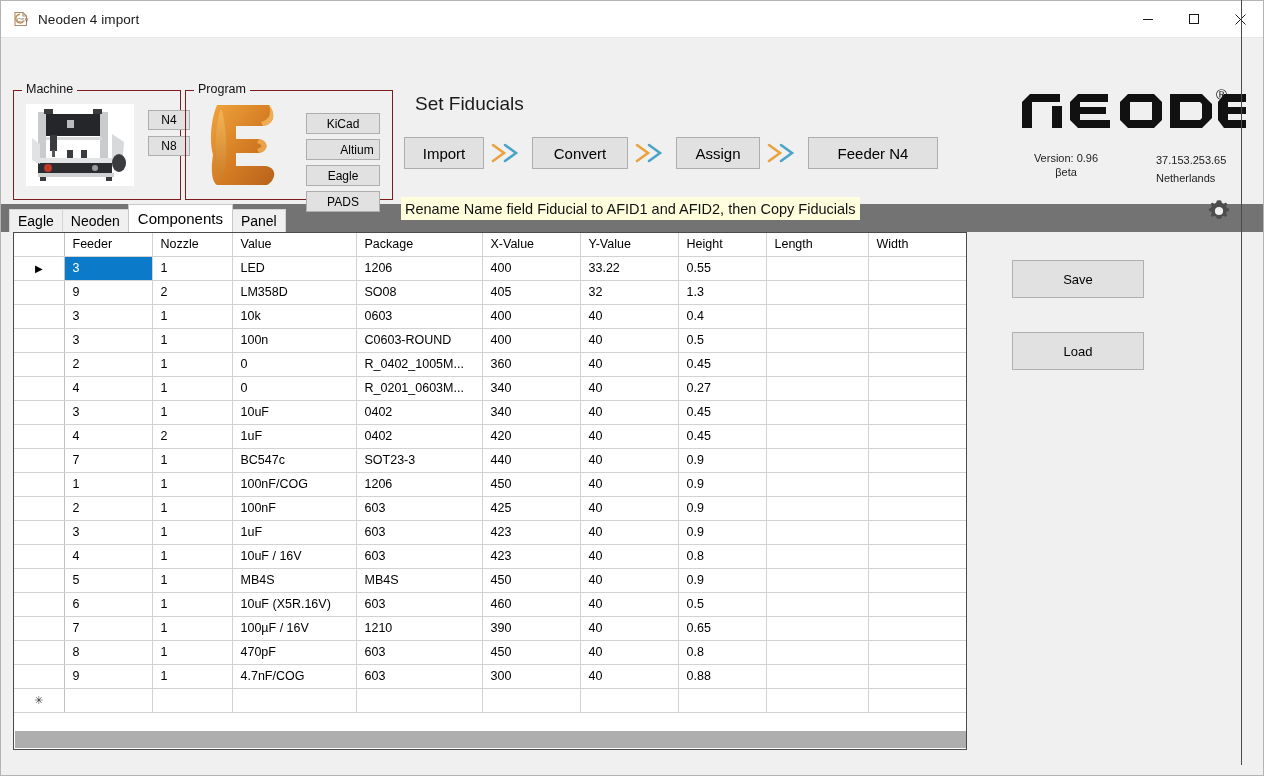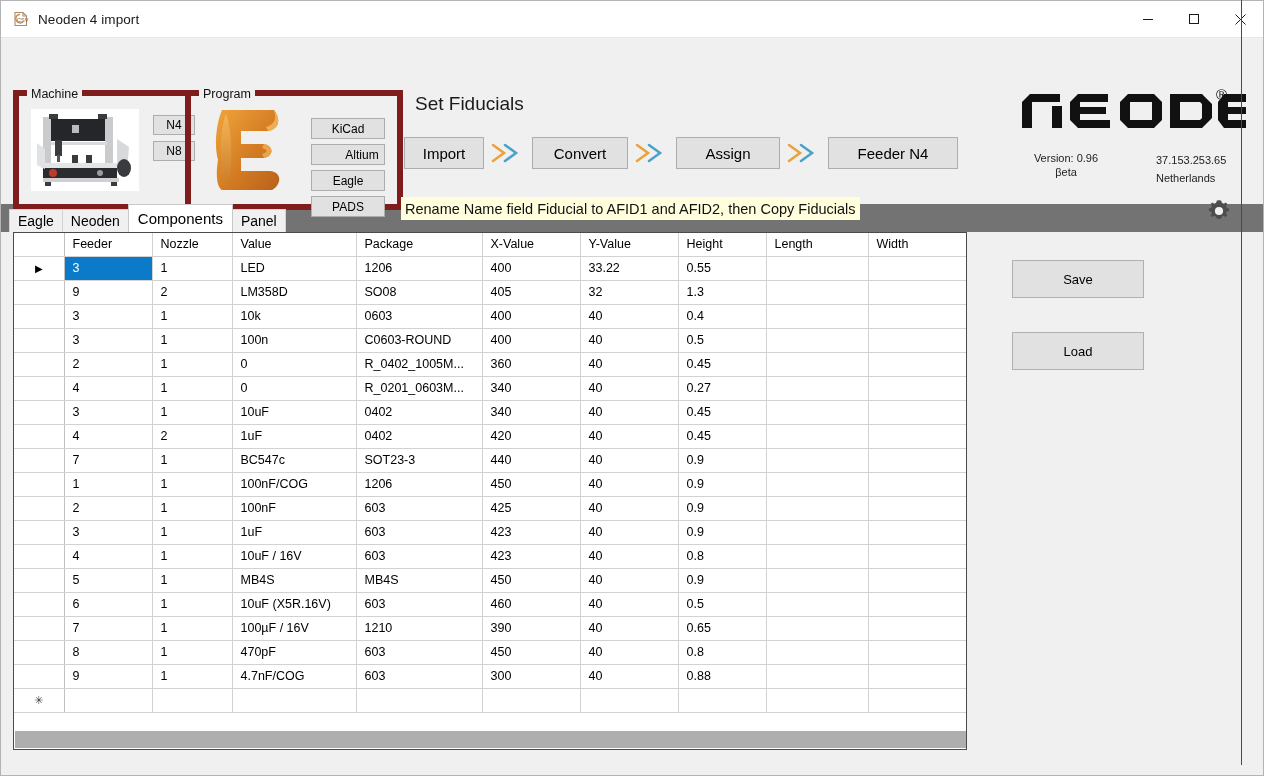--- a/index.html
+++ b/index.html
@@ -73,21 +73,21 @@
   .toppanel {
     height: 166px;
     min-height: 166px;
     position: relative;
     background: #f0f0f0;
   }
 
   
   .groupbox {
     position: absolute;
-    border: 6px solid #7f1d1d;
+    border: 1px solid #7f1d1d;
     background: transparent;
   }
   .groupbox > .gb-title {
     position: absolute;
     top: -9px;
     left: 8px;
     background: #f0f0f0;
     padding: 0 4px;
     font-size: 12.5px;
     color: #111;
@@ -167,21 +167,21 @@
     font-size: 15px;
     color: #000;
     display: flex;
     align-items: center;
     justify-content: center;
     box-sizing: border-box;
     font-family: "Liberation Sans", sans-serif;
   }
   #btn-import  { width: 80px; }
   #btn-convert { width: 96px; }
-  #btn-assign  { width: 104px; }
+  #btn-assign  { width: 84px; }
   #btn-export  { width: 130px; }
   .chev {
     width: 48px;
     height: 32px;
     display: flex;
     align-items: center;
     justify-content: center;
   }
   .chev svg { display:block; }
 

